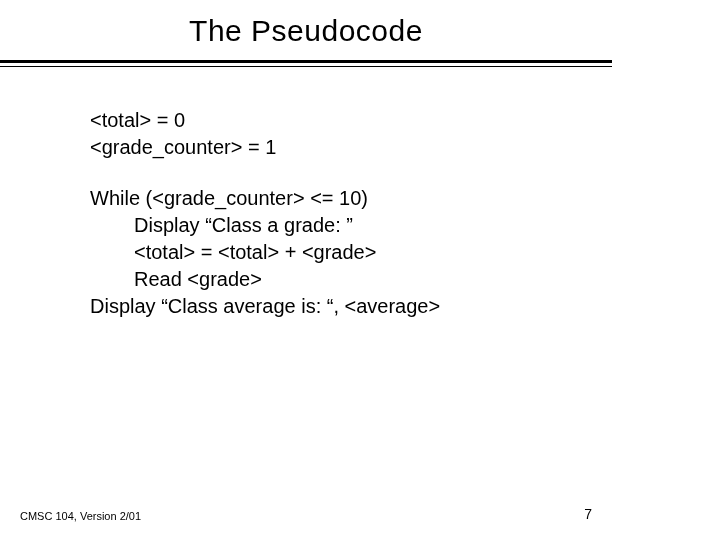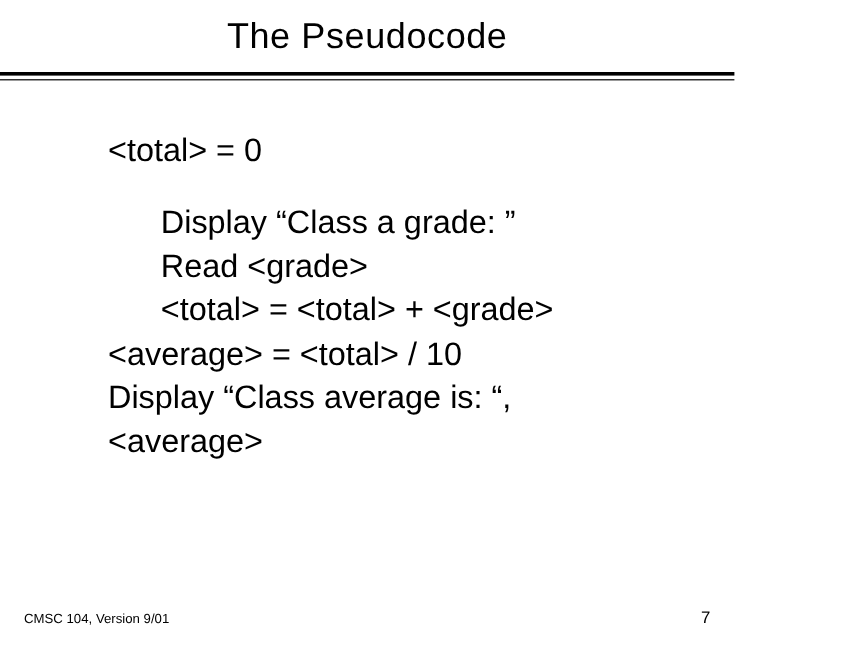--- a/index.html
+++ b/index.html
@@ -2,21 +2,21 @@
 <html><head>
 <meta charset="utf-8">
 <style>
   * { margin: 0; padding: 0; box-sizing: border-box; }
   html, body { width: 720px; height: 540px; background: #fff; font-family: Arial, Helvetica, sans-serif; color: #000; }
   .slide { position: relative; width: 612px; height: 540px; }
   .title { text-align: center; font-size: 30px; font-weight: 400; padding-top: 14px; letter-spacing: 0.5px; }
   .rule-block { margin-top: 12px; }
   .rule-thick { border: none; border-top: 3px solid #000; margin: 0; }
   .rule-thin { border: none; border-top: 1px solid #000; margin-top: 3px; }
-  .content { padding: 40px 70px 0 90px; font-size: 27px; line-height: 1.35; }
+  .content { padding: 40px 70px 0 90px; font-size: 20px; line-height: 1.35; }
   .block1 { margin-bottom: 24px; }
   .indent { padding-left: 44px; }
   .footer-left { position: absolute; left: 20px; bottom: 18px; font-size: 11px; }
   .footer-right { position: absolute; right: 20px; bottom: 18px; font-size: 14px; }
 </style>
 </head>
 <body>
 
 <div class="slide">
 
@@ -24,28 +24,29 @@
 
   <div class="rule-block">
     <hr class="rule-thick">
     <hr class="rule-thin">
   </div>
 
   <div class="content">
 
     <div class="block1">
       <div>&lt;total&gt; = 0</div>
+      <div>&lt;grade_counter&gt; = 1</div>
     </div>
 
     <div>
+      <div>While  (&lt;grade_counter&gt; &lt;= 10)</div>
       <div class="indent">Display “Class a grade: ”</div>
+      <div class="indent">&lt;total&gt; = &lt;total&gt; + &lt;grade&gt;</div>
       <div class="indent">Read &lt;grade&gt;</div>
-      <div class="indent">&lt;total&gt; = &lt;total&gt; + &lt;grade&gt;</div>
-      <div>&lt;average&gt; = &lt;total&gt; / 10</div>
       <div>Display “Class average is: “, &lt;average&gt;</div>
     </div>
 
   </div>
 
-  <div class="footer-left">CMSC 104, Version 9/01</div>
+  <div class="footer-left">CMSC 104, Version 2/01</div>
   <div class="footer-right">7</div>
 
 </div>
 
 </body></html>

